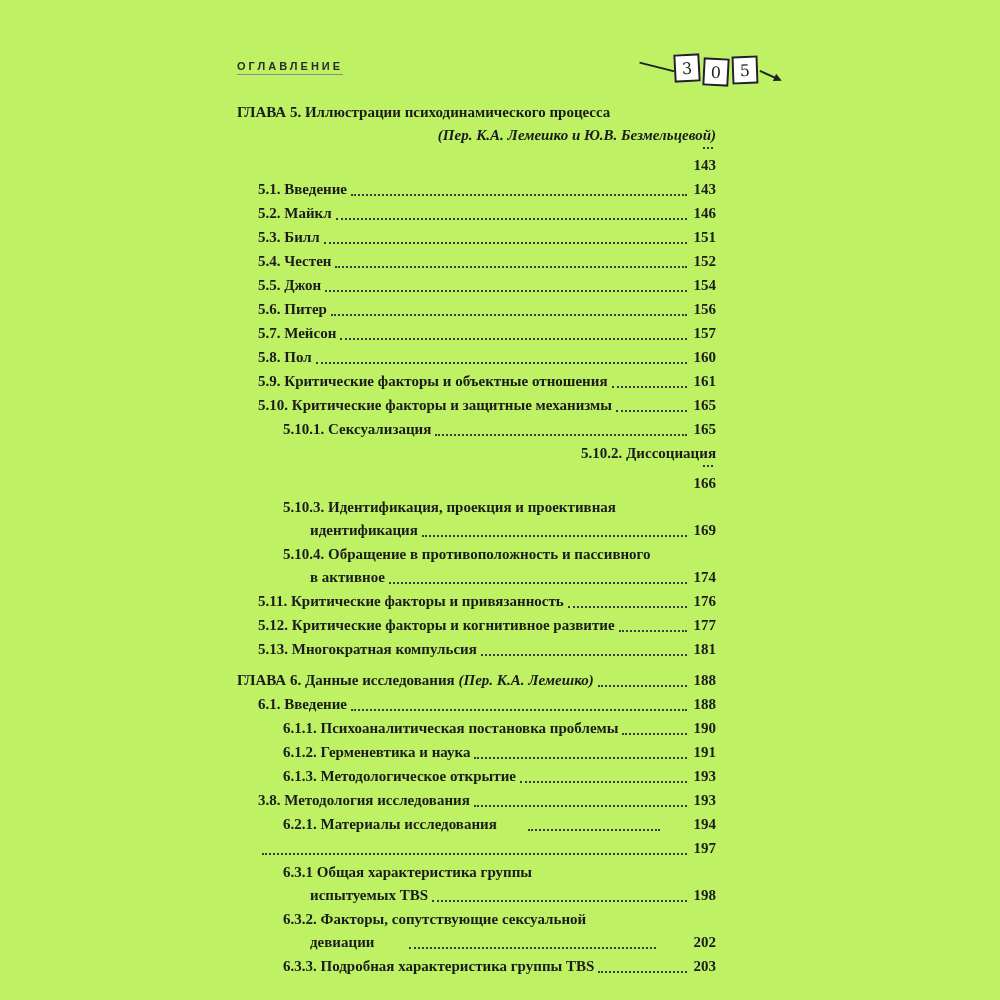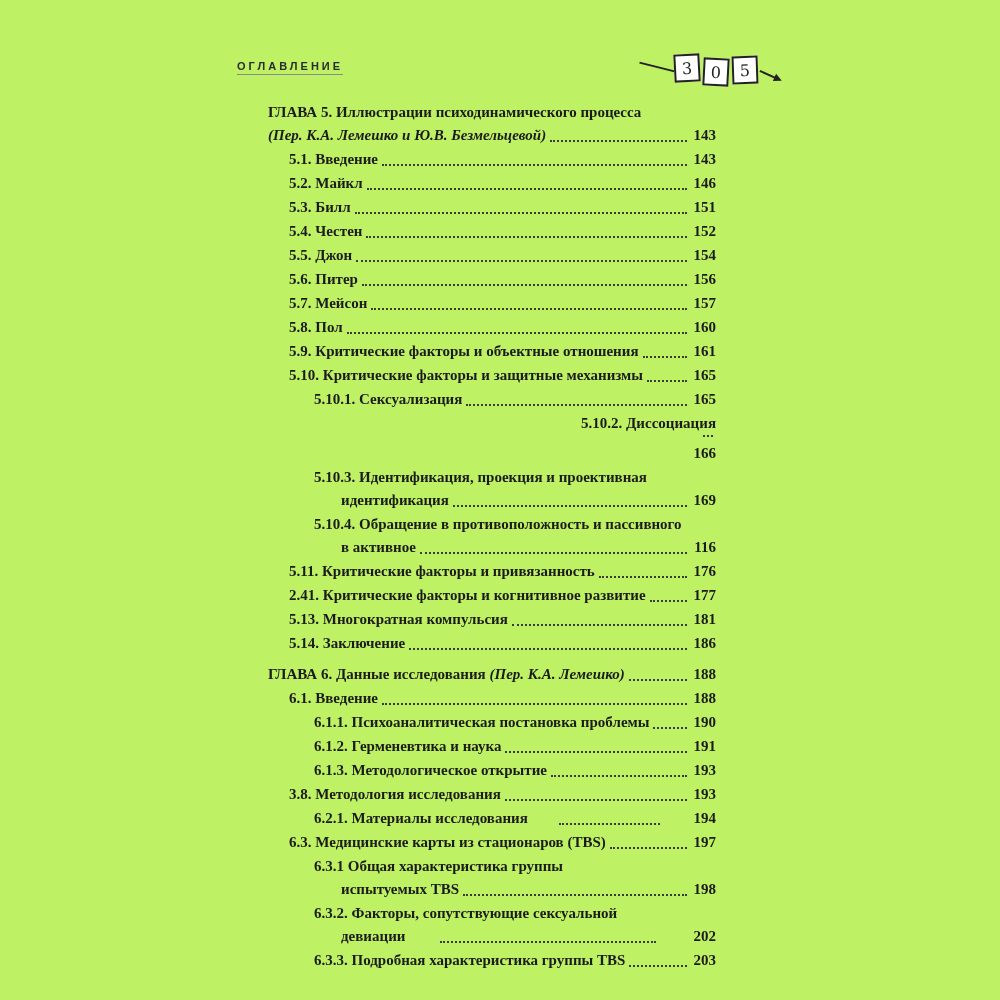--- a/index.html
+++ b/index.html
@@ -51,21 +51,21 @@
 
   
   .toc {
     position: absolute; left: 237px; top: 101px; width: 479px;
     font-size: 15px; font-weight: 700; color: #1b1b1b;
   }
   .entry { margin: 0 0 1px 0; }
   .entry.chapter { margin-top: 8px; }
   .toc .entry:first-child { margin-top: 0; }
   .line { display: flex; align-items: flex-end; line-height: 23px; }
-  .txt { white-space: nowrap; margin-left: 31px; }
+  .txt { white-space: nowrap; }
   .sp-r { font-weight: 700; }
   .sp-b { font-weight: 700; }
   .sp-i { font-weight: 700; font-style: italic; }
   .dots {
     flex: 1 1 auto; min-width: 10px;
     border-bottom: 2px dotted #3a3a3a;
     margin: 0 3px 5px 4px;
   }
   .pg { text-align: right; min-width: 26px; font-weight: 700; }
 </style>
@@ -83,21 +83,21 @@
       <div class="pn-box b3">5</div>
       <div class="pn-arrow"></div>
     </div>
   </div>
 
   <div class="toc">
       <div class="entry chapter">
         <div class="line" style="padding-left: 0px;">
           <span class="txt"><span class="sp-b">ГЛАВА 5. </span><span class="sp-r">Иллюстрации психодинамического процесса</span></span>
         </div>
-        <div class="line" style="padding-left: 0px;">
+        <div class="line" style="padding-left: 0px; flex-direction: column;">
           <span class="txt"><span class="sp-i">(Пер. К.А. Лемешко и Ю.В. Безмельцевой)</span></span>
           <span class="dots"></span>
           <span class="pg">143</span>
         </div>
       </div>
       <div class="entry">
         <div class="line" style="padding-left: 21px;">
           <span class="txt"><span class="sp-r">5.1. Введение</span></span>
           <span class="dots"></span>
           <span class="pg">143</span>
@@ -190,49 +190,42 @@
           <span class="pg">169</span>
         </div>
       </div>
       <div class="entry">
         <div class="line" style="padding-left: 46px;">
           <span class="txt"><span class="sp-r">5.10.4. Обращение в противоположность и пассивного</span></span>
         </div>
         <div class="line" style="padding-left: 73px;">
           <span class="txt"><span class="sp-r">в активное</span></span>
           <span class="dots"></span>
-          <span class="pg">116</span>
+          <span class="pg">174</span>
         </div>
       </div>
       <div class="entry">
         <div class="line" style="padding-left: 21px;">
           <span class="txt"><span class="sp-r">5.11. Критические факторы и привязанность</span></span>
           <span class="dots"></span>
           <span class="pg">176</span>
         </div>
       </div>
       <div class="entry">
         <div class="line" style="padding-left: 21px;">
-          <span class="txt"><span class="sp-r">2.41. Критические факторы и когнитивное развитие</span></span>
+          <span class="txt"><span class="sp-r">5.12. Критические факторы и когнитивное развитие</span></span>
           <span class="dots"></span>
           <span class="pg">177</span>
         </div>
       </div>
       <div class="entry">
         <div class="line" style="padding-left: 21px;">
           <span class="txt"><span class="sp-r">5.13. Многократная компульсия</span></span>
           <span class="dots"></span>
           <span class="pg">181</span>
-        </div>
-      </div>
-      <div class="entry">
-        <div class="line" style="padding-left: 21px;">
-          <span class="txt"><span class="sp-r">5.14. Заключение</span></span>
-          <span class="dots"></span>
-          <span class="pg">186</span>
         </div>
       </div>
       <div class="entry chapter">
         <div class="line" style="padding-left: 0px;">
           <span class="txt"><span class="sp-b">ГЛАВА 6. </span><span class="sp-r">Данные исследования </span><span class="sp-i">(Пер. К.А. Лемешко)</span></span>
           <span class="dots"></span>
           <span class="pg">188</span>
         </div>
       </div>
       <div class="entry">
@@ -272,21 +265,20 @@
       </div>
       <div class="entry">
         <div class="line" style="padding-left: 46px; gap: 27px;">
           <span class="txt"><span class="sp-r">6.2.1. Материалы исследования</span></span>
           <span class="dots"></span>
           <span class="pg">194</span>
         </div>
       </div>
       <div class="entry">
         <div class="line" style="padding-left: 21px;">
-          <span class="txt"><span class="sp-r">6.3. Медицинские карты из стационаров (TBS)</span></span>
           <span class="dots"></span>
           <span class="pg">197</span>
         </div>
       </div>
       <div class="entry">
         <div class="line" style="padding-left: 46px;">
           <span class="txt"><span class="sp-r">6.3.1 Общая характеристика группы</span></span>
         </div>
         <div class="line" style="padding-left: 73px;">
           <span class="txt"><span class="sp-r">испытуемых TBS</span></span>

